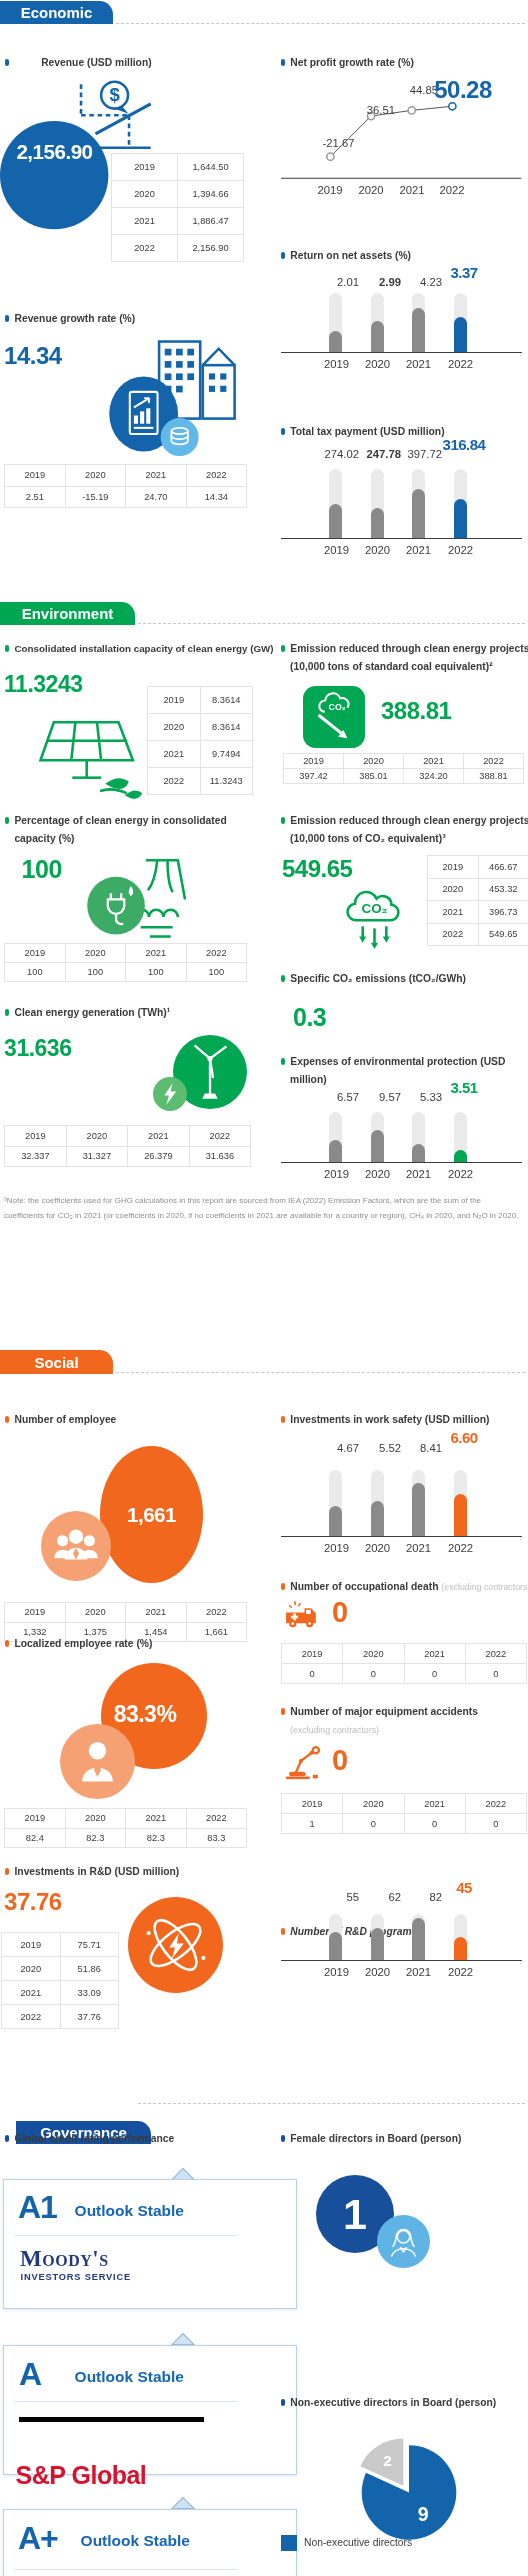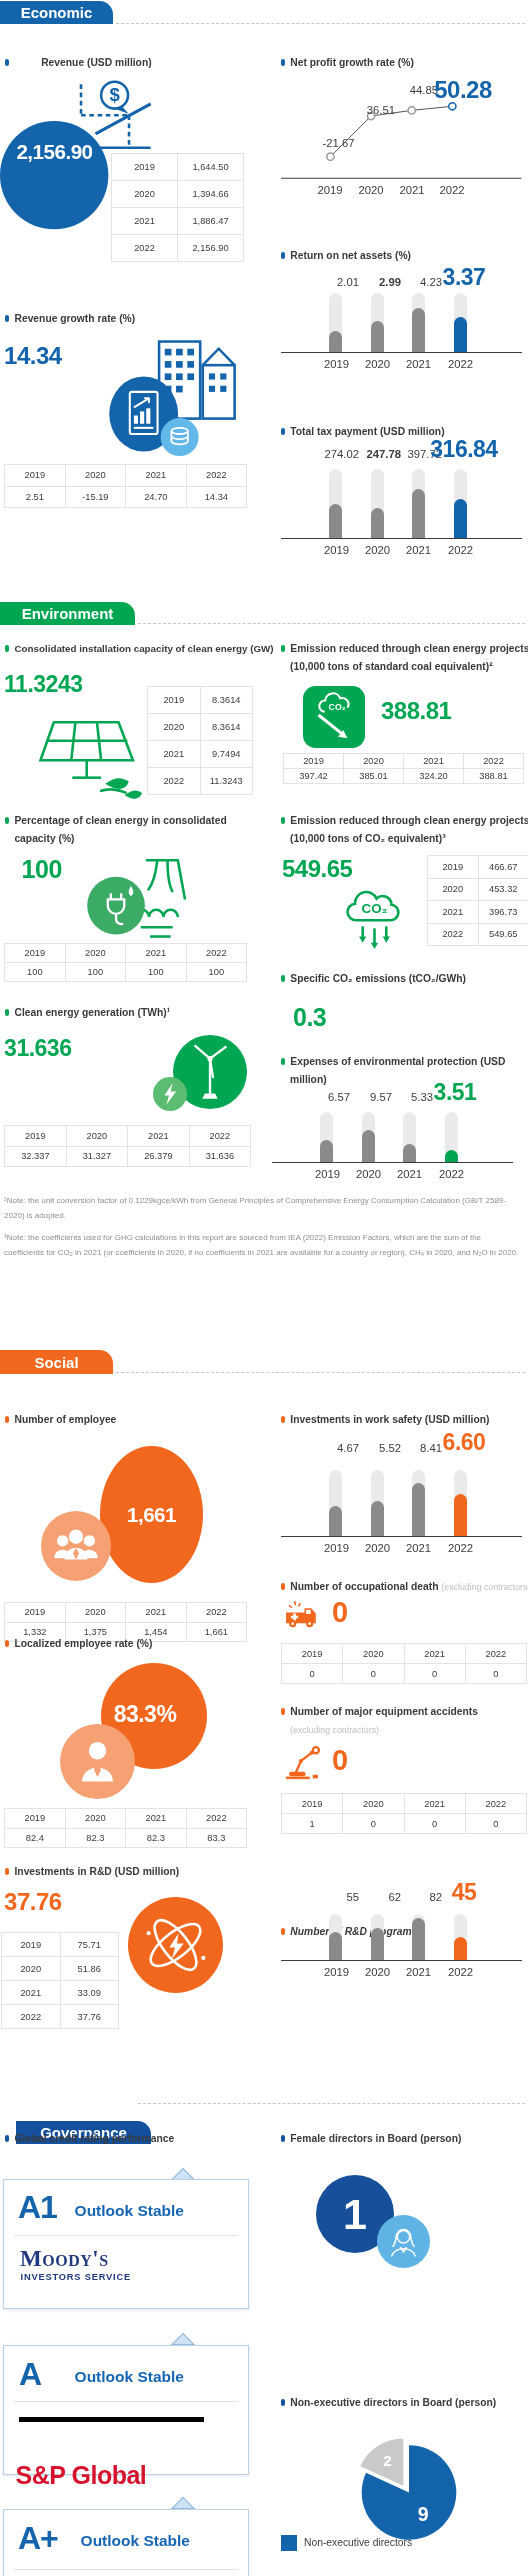--- a/index.html
+++ b/index.html
@@ -13,28 +13,28 @@
   .lbl .bullet{position:absolute;left:0;top:2.1px;width:4.1px;height:6.7px;border-radius:2.6px;}
   .lbl2{position:absolute;font-weight:bold;font-size:10.3px;color:#3a3a3a;white-space:nowrap;}
   .sub{font-weight:normal;color:#bdbdbd;font-size:8.8px;}
   .bignum{position:absolute;font-weight:bold;letter-spacing:-0.5px;}
   .blobtxt{position:absolute;color:#fff;font-weight:bold;text-align:center;letter-spacing:-0.5px;}
   .circ{position:absolute;border-radius:50%;}
   .dtwrap{position:absolute;}
   .dt{width:100%;height:100%;border-collapse:collapse;table-layout:fixed;background:#fff;}
   .dt td{border:0.5px solid #e3e3e3;text-align:center;font-size:9.3px;color:#3c3c3c;padding:0;}
   .bar-val{position:absolute;font-size:11.3px;color:#3c3c3c;text-align:right;}
-  .bar-big{position:absolute;font-size:23px;font-weight:bold;text-align:center;letter-spacing:-0.5px;}
+  .bar-big{position:absolute;font-size:15px;font-weight:bold;text-align:center;letter-spacing:-0.5px;}
   .bar-year{position:absolute;font-size:11.3px;color:#3c3c3c;text-align:center;}
   .axisline{position:absolute;height:1px;background:#3c3c3c;}
   .track{position:absolute;width:13.4px;border-radius:6.7px 6.7px 0 0;}
   .fill{position:absolute;width:13.4px;border-radius:6.7px 6.7px 0 0;}
   .note{font-size:8px;color:#8f8f8f;line-height:1.9;margin:0 0 6.7px 0;}
   .card{position:absolute;width:244px;background:#fff;border:0.5px solid #b9d2e8;
-        box-shadow:0 1px 3.1px rgba(120,150,190,.25);}
+        box-shadow:0 1px 3.1px rgba(120,150,190,.25);padding-left:48px;}
   .rating{position:absolute;font-size:32px;font-weight:bold;color:#1464ac;line-height:1;letter-spacing:-1px;}
   .outlook{position:absolute;font-size:15.5px;font-weight:bold;color:#1766b3;}
   .cdivider{position:absolute;height:0.5px;background:#d9e6f3;width:224px;left:10.3px;}
   .moodys1{position:absolute;font-family:"Liberation Serif","DejaVu Serif",serif;font-variant:small-caps;
            font-weight:bold;font-size:23px;color:#21397f;letter-spacing:0.5px;line-height:1;}
   .moodys2{position:absolute;font-size:9.3px;font-weight:bold;color:#21397f;letter-spacing:0.8px;}
   .spbar{position:absolute;height:4.6px;background:#000;width:185px;}
   .sptxt{position:absolute;font-size:25px;font-weight:bold;color:#d6122d;letter-spacing:-0.5px;}
   .legend-sq{position:absolute;width:15.5px;height:15.5px;}
   .legend-tx{position:absolute;font-size:10.3px;color:#3c3c3c;}
@@ -442,42 +442,41 @@
     <span class="bullet env"></span>
     <span>Specific CO₂ emissions (tCO₂/GWh)</span>
   </div>
   <div class="bignum tx-env" style="left:293px;top:1003px;font-size:25px;">0.3</div>
 
   <div class="lbl" style="left:281px;top:1056px;">
     <span class="bullet env"></span>
     <span>Expenses of environmental protection (USD</span>
   </div>
   <div class="lbl2" style="left:290px;top:1074px;">million)</div>
-  <div class="abs" style="left:272px;top:1081px;width:247px;height:100px;text-decoration:underline;">
+  <div class="abs" style="left:281px;top:1081px;width:247px;height:100px;text-decoration:underline;">
       <div class="track" style="left: 48px; top: 31px; height: 50px; background: rgb(234, 234, 234);"></div>
       <div class="fill" style="left: 48px; top: 59px; height: 22px; background: rgb(138, 138, 138);"></div>
       <div class="bar-val" style="left: 32px; top: 10.3px; width: 46px;">6.57</div>
       <div class="bar-year" style="left: 35px; top: 87px; width: 41px;">2019</div>
       <div class="track" style="left: 90px; top: 31px; height: 50px; background: rgb(234, 234, 234);"></div>
       <div class="fill" style="left: 90px; top: 49px; height: 32px; background: rgb(138, 138, 138);"></div>
       <div class="bar-val" style="left: 74px; top: 10.3px; width: 46px;">9.57</div>
       <div class="bar-year" style="left: 76px; top: 87px; width: 41px;">2020</div>
       <div class="track" style="left: 131px; top: 31px; height: 50px; background: rgb(234, 234, 234);"></div>
       <div class="fill" style="left: 131px; top: 63px; height: 18px; background: rgb(138, 138, 138);"></div>
       <div class="bar-val" style="left: 115px; top: 10.3px; width: 46px;">5.33</div>
       <div class="bar-year" style="left: 117px; top: 87px; width: 41px;">2021</div>
       <div class="track" style="left: 173px; top: 31px; height: 50px; background: rgb(234, 234, 234);"></div>
       <div class="fill" style="left: 173px; top: 69px; height: 12px; background: rgb(0, 166, 81);"></div>
       <div class="bar-big" style="left: 139px; top: -2.1px; width: 88px; color: rgb(0, 166, 81);">3.51</div>
       <div class="bar-year" style="left: 159px; top: 87px; width: 41px;">2022</div>
       <div class="axisline" style="left: 0px; top: 81px; width: 241px;"></div>
     </div>
 
   <div class="abs" style="left:4.1px;top:1193px;width:519px;">
-    <p class="note">²Note: the unit conversion factor of 0.1229kgce/kWh from General Principles of Comprehensive Energy Consumption Calculation (GB/T 2589-2020) is adopted.</p>
     <p class="note">³Note: the coefficients used for GHG calculations in this report are sourced from IEA (2022) Emission Factors, which are the sum of the coefficients for CO₂ in 2021 (or coefficients in 2020, if no coefficients in 2021 are available for a country or region), CH₄ in 2020, and N₂O in 2020.</p>
   </div>
 
   <div class="shead soc" style="left:0;top:1350px;width:113px;height:24px;">
     <span>Social</span>
   </div>
   <div class="dash" style="left:116px;top:1372px;width:409px;"></div>
 
   <div class="lbl" style="left:5.2px;top:1414px;">
     <span class="bullet soc"></span>

